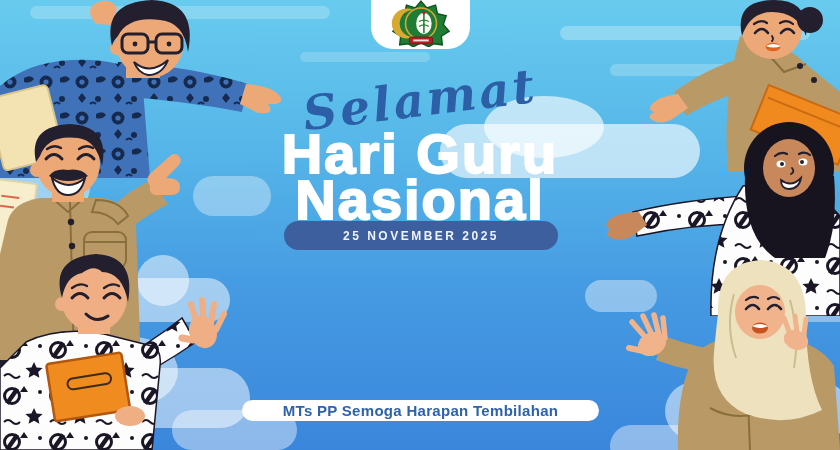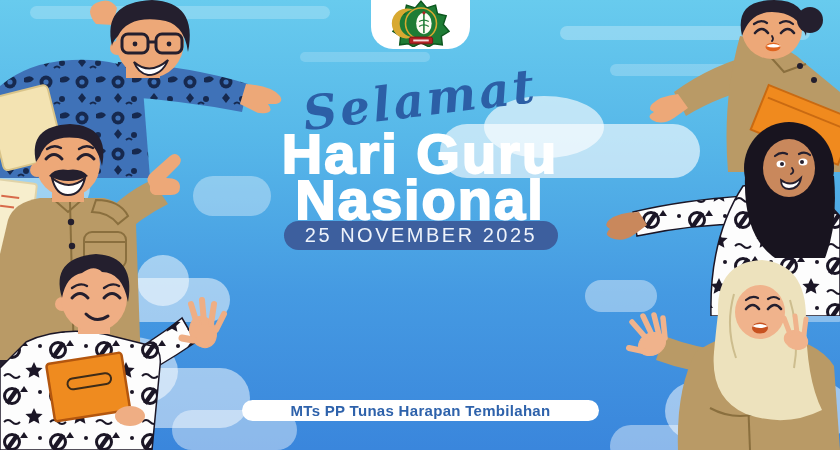--- a/index.html
+++ b/index.html
@@ -18,21 +18,21 @@
   .script{position:absolute;left:0;right:0;top:72px;text-align:center;
     font-family:"DejaVu Serif",serif;font-style:italic;font-weight:700;font-size:47px;
     color:#2c5fa6;transform:rotate(-7deg);letter-spacing:3px;}
   .title{position:absolute;left:0;right:0;margin:0;text-align:center;color:#fff;
     font-weight:700;font-size:56px;line-height:1;letter-spacing:2px;
     -webkit-text-stroke:2px #ffffff;}
   .t1{top:126px;}
   .t2{top:172px;}
   .date-pill{position:absolute;left:284px;top:221px;width:274px;height:29px;border-radius:15px;
     background:#3d5f9e;display:flex;align-items:center;justify-content:center;}
-  .date-pill span{color:#eef3fb;font-weight:400;font-size:20px;letter-spacing:2.5px;}
+  .date-pill span{color:#eef3fb;font-weight:700;font-size:12px;letter-spacing:2.5px;}
   .quote{position:absolute;left:170px;top:281px;width:500px;text-align:center;
     font-style:italic;font-weight:700;font-size:20px;line-height:1.22;color:#eef7ff;
     white-space:pre-line;letter-spacing:.4px;}
   .footer-pill{position:absolute;left:242px;top:400px;width:357px;height:21px;border-radius:12px;
     background:#fff;display:flex;align-items:center;justify-content:center;}
   .footer-pill span{color:#2e62ab;font-weight:700;font-size:15px;letter-spacing:.3px;}
 </style>
 </head>
 <body>
 
@@ -246,16 +246,16 @@
   <div class="script">Selamat</div>
   <h1 class="title t1">Hari Guru</h1>
   <h1 class="title t2">Nasional</h1>
 
   <div class="date-pill">
     <span>25 NOVEMBER 2025</span>
   </div>
 
 
   <div class="footer-pill">
-    <span>MTs PP Tunas Harapan Tembilahan</span>
+    <span>MTs PP Semoga Harapan Tembilahan</span>
   </div>
 
 </div>
 
 </body></html>

